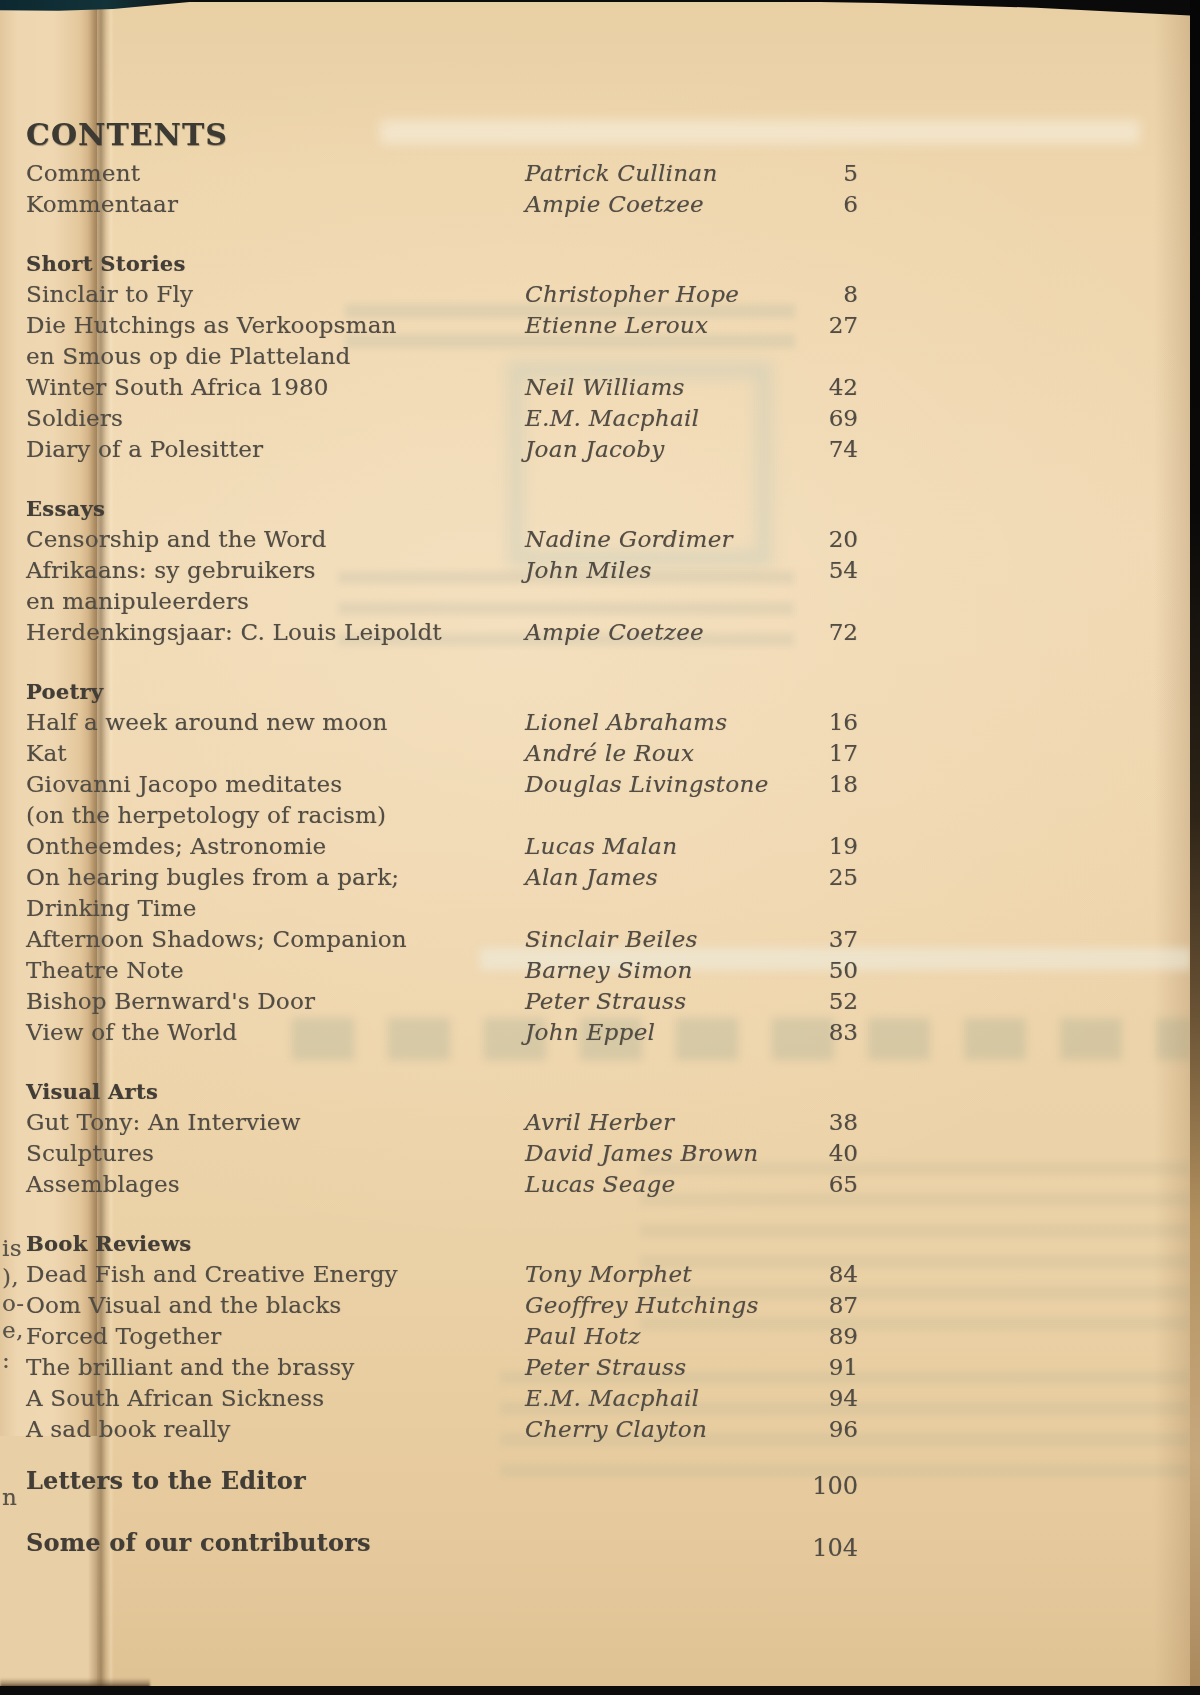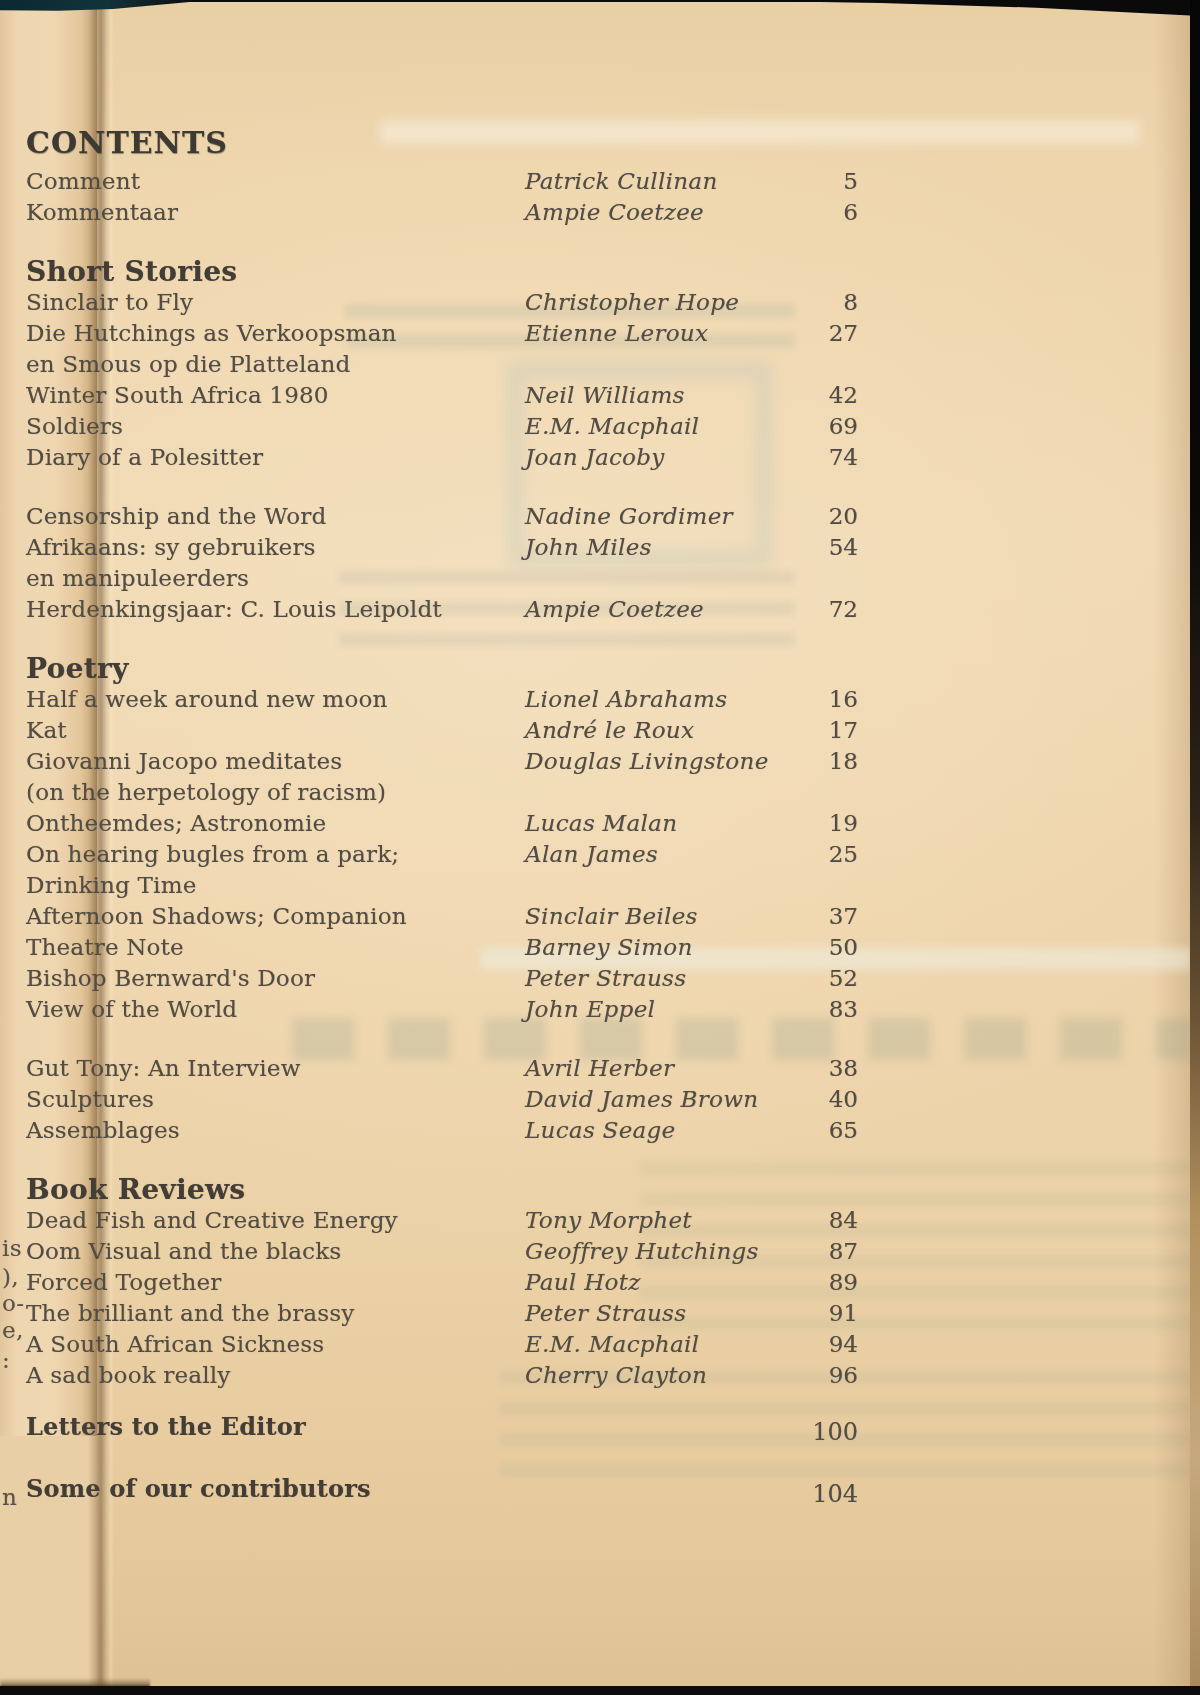--- a/index.html
+++ b/index.html
@@ -29,31 +29,31 @@
     position:absolute;left:97px;top:0;width:1103px;height:1695px;z-index:2;
     background:
       radial-gradient(120% 60% at 38% 38%, rgba(255,245,225,.28) 0%, rgba(255,245,225,0) 60%),
       linear-gradient(180deg,#e9cfa4 0%,#eed5ac 10%,#f0d8b2 32%,#eed4ab 56%,#ebd1a6 74%,#e6ca9d 90%,#dfc294 100%);
   }
   .page::after{ 
     content:"";position:absolute;top:0;right:0;bottom:0;width:46px;
     background:linear-gradient(270deg,rgba(120,85,45,.25) 0%,rgba(120,85,45,0) 100%);
   }
   
-  .content{position:absolute;left:0;top:120px;width:1103px;color:#504b43;z-index:6;}
+  .content{position:absolute;left:0;top:112px;width:1103px;color:#504b43;z-index:6;}
   .page-title{
     margin:0 0 0 26px;height:46px;line-height:46px;
     font-size:30px;font-weight:bold;color:#3d3a33;letter-spacing:1px;
     text-shadow:.4px .5px .8px rgba(70,62,48,.5);
   }
   .section{margin-top:28px;}
   .section.first{margin-top:0;}
   .sec-heading{
     margin-left:26px;height:31px;line-height:31px;
-    font-size:28px;font-weight:bold;color:#423e37;letter-spacing:.3px;
+    font-size:21px;font-weight:bold;color:#423e37;letter-spacing:.3px;
     text-shadow:.3px .4px .7px rgba(70,62,48,.5);
   }
   .row{position:relative;height:31px;line-height:31px;font-size:23px;}
   .t{margin-left:26px;letter-spacing:.2px;color:#524d44;text-shadow:.3px .4px .7px rgba(90,80,65,.45);margin-top:28px;}
   .au{
     position:absolute;left:525px;top:0;font-style:italic;color:#514c44;
     letter-spacing:.3px;text-shadow:.3px .4px .7px rgba(90,80,65,.45);
   }
   .pg{
     position:absolute;right:245px;top:0;width:90px;text-align:right;
@@ -142,40 +142,42 @@
         <div class="section">
           <div class="sec-heading">Short Stories</div>
           <div class="row"><span class="t">Sinclair to Fly</span><span class="au">Christopher Hope</span><span class="pg">8</span></div>
           <div class="row"><span class="t">Die Hutchings as Verkoopsman</span><span class="au">Etienne Leroux</span><span class="pg">27</span></div>
           <div class="row"><span class="t">en Smous op die Platteland</span></div>
           <div class="row"><span class="t">Winter South Africa 1980</span><span class="au">Neil Williams</span><span class="pg">42</span></div>
           <div class="row"><span class="t">Soldiers</span><span class="au">E.M. Macphail</span><span class="pg">69</span></div>
           <div class="row"><span class="t">Diary of a Polesitter</span><span class="au">Joan Jacoby</span><span class="pg">74</span></div>
         </div>
         <div class="section">
+          <div class="sec-heading">Essays</div>
           <div class="row"><span class="t">Censorship and the Word</span><span class="au">Nadine Gordimer</span><span class="pg">20</span></div>
           <div class="row"><span class="t">Afrikaans: sy gebruikers</span><span class="au">John Miles</span><span class="pg">54</span></div>
           <div class="row"><span class="t">en manipuleerders</span></div>
           <div class="row"><span class="t">Herdenkingsjaar: C. Louis Leipoldt</span><span class="au">Ampie Coetzee</span><span class="pg">72</span></div>
         </div>
         <div class="section">
           <div class="sec-heading">Poetry</div>
           <div class="row"><span class="t">Half a week around new moon</span><span class="au">Lionel Abrahams</span><span class="pg">16</span></div>
           <div class="row"><span class="t">Kat</span><span class="au">André le Roux</span><span class="pg">17</span></div>
           <div class="row"><span class="t">Giovanni Jacopo meditates</span><span class="au">Douglas Livingstone</span><span class="pg">18</span></div>
           <div class="row"><span class="t">(on the herpetology of racism)</span></div>
           <div class="row"><span class="t">Ontheemdes; Astronomie</span><span class="au">Lucas Malan</span><span class="pg">19</span></div>
           <div class="row"><span class="t">On hearing bugles from a park;</span><span class="au">Alan James</span><span class="pg">25</span></div>
           <div class="row"><span class="t">Drinking Time</span></div>
           <div class="row"><span class="t">Afternoon Shadows; Companion</span><span class="au">Sinclair Beiles</span><span class="pg">37</span></div>
           <div class="row"><span class="t">Theatre Note</span><span class="au">Barney Simon</span><span class="pg">50</span></div>
           <div class="row"><span class="t">Bishop Bernward's Door</span><span class="au">Peter Strauss</span><span class="pg">52</span></div>
           <div class="row"><span class="t">View of the World</span><span class="au">John Eppel</span><span class="pg">83</span></div>
         </div>
         <div class="section">
+          <div class="sec-heading">Visual Arts</div>
           <div class="row"><span class="t">Gut Tony: An Interview</span><span class="au">Avril Herber</span><span class="pg">38</span></div>
           <div class="row"><span class="t">Sculptures</span><span class="au">David James Brown</span><span class="pg">40</span></div>
           <div class="row"><span class="t">Assemblages</span><span class="au">Lucas Seage</span><span class="pg">65</span></div>
         </div>
         <div class="section">
           <div class="sec-heading">Book Reviews</div>
           <div class="row"><span class="t">Dead Fish and Creative Energy</span><span class="au">Tony Morphet</span><span class="pg">84</span></div>
           <div class="row"><span class="t">Oom Visual and the blacks</span><span class="au">Geoffrey Hutchings</span><span class="pg">87</span></div>
           <div class="row"><span class="t">Forced Together</span><span class="au">Paul Hotz</span><span class="pg">89</span></div>
           <div class="row"><span class="t">The brilliant and the brassy</span><span class="au">Peter Strauss</span><span class="pg">91</span></div>

